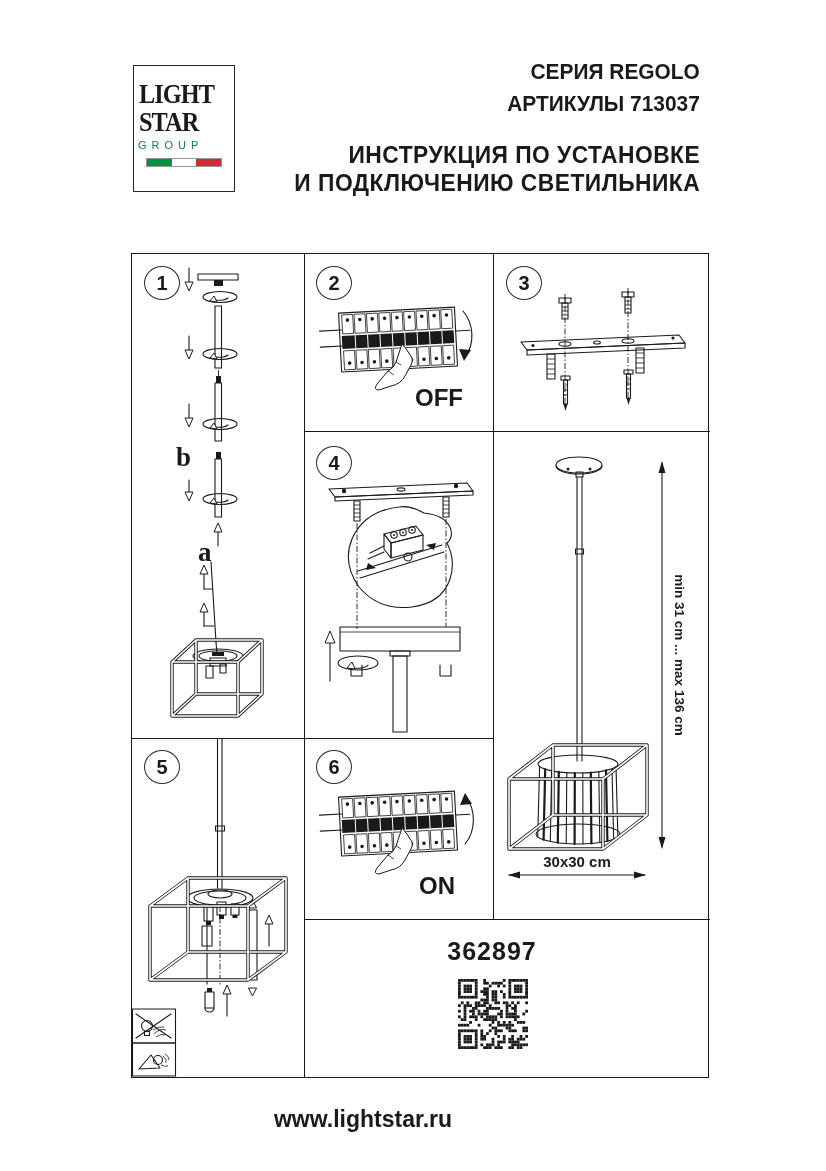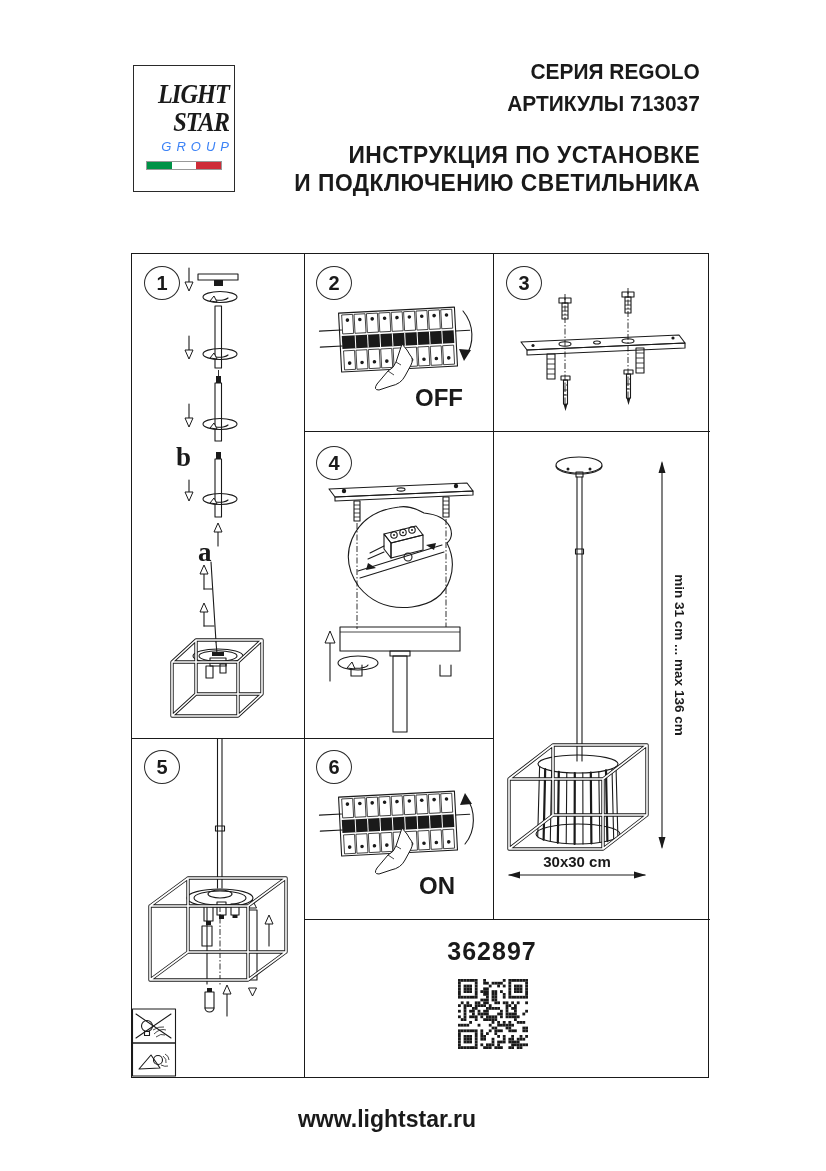--- a/index.html
+++ b/index.html
@@ -1,25 +1,25 @@
 <!DOCTYPE html>
 <html><head>
 <meta charset="utf-8">
 <style>
   html,body{margin:0;padding:0;background:#e8e8e8;}
   .page{position:relative;width:826px;height:1171px;background:#ffffff;margin:0 auto;
         font-family:"Liberation Sans",sans-serif;color:#1a1a1a;overflow:hidden;}
 
   
   .logo{position:absolute;left:133px;top:65px;width:102px;height:127px;
-        border:1.5px solid #2a2a2a;background:#fff;text-align:right;box-sizing:border-box;font-style:italic;}
+        border:1.5px solid #2a2a2a;background:#fff;text-align:left;box-sizing:border-box;}
   .logo-word{font-family:"Liberation Serif",serif;font-weight:700;font-size:27px;line-height:28px;
         letter-spacing:-1px;transform:scaleX(.9);transform-origin:center;}
   .logo-word.first{margin-top:14px;}
-  .logo-group{font-size:13px;letter-spacing:5px;margin-top:3px;margin-left:4px;color:#3b82f6;font-weight:400;}
+  .logo-group{font-size:11px;letter-spacing:5px;margin-top:3px;margin-left:4px;color:#15803d;font-weight:400;}
   .flag{display:flex;width:76px;height:9px;margin:7px auto 0;border:.5px solid #999;box-sizing:border-box;}
   .flag div{flex:1;}
 
   .hdr-top{position:absolute;right:126px;top:56px;text-align:right;font-weight:700;font-size:22px;
            line-height:32px;transform:scaleX(.95);transform-origin:100% 0;}
   .hdr-title{position:absolute;right:126px;top:141px;text-align:right;font-weight:700;font-size:24px;
            line-height:28px;letter-spacing:.5px;transform:scaleX(.95);transform-origin:100% 0;}
 
   
   .grid{position:absolute;left:131px;top:253px;width:578px;height:825px;
@@ -42,21 +42,21 @@
   .svg-serif{font-family:"Liberation Serif",serif;}
 
   
   .article-block{position:absolute;left:172px;top:665px;width:406px;height:160px;}
   .article-num{position:absolute;left:118px;top:18px;width:140px;text-align:center;
                font-size:25px;font-weight:700;letter-spacing:1px;}
   .qr{position:absolute;left:154px;top:60px;}
 
   
   .footer{position:absolute;left:0;top:1106px;width:726px;text-align:center;
-          font-size:23px;font-weight:700;padding-left:24px;}
+          font-size:23px;font-weight:700;}
 </style>
 </head>
 <body>
 
 <div class="page">
 
   <div class="logo">
     <div class="logo-word first">LIGHT</div>
     <div class="logo-word">STAR</div>
     <div class="logo-group">GROUP</div>

